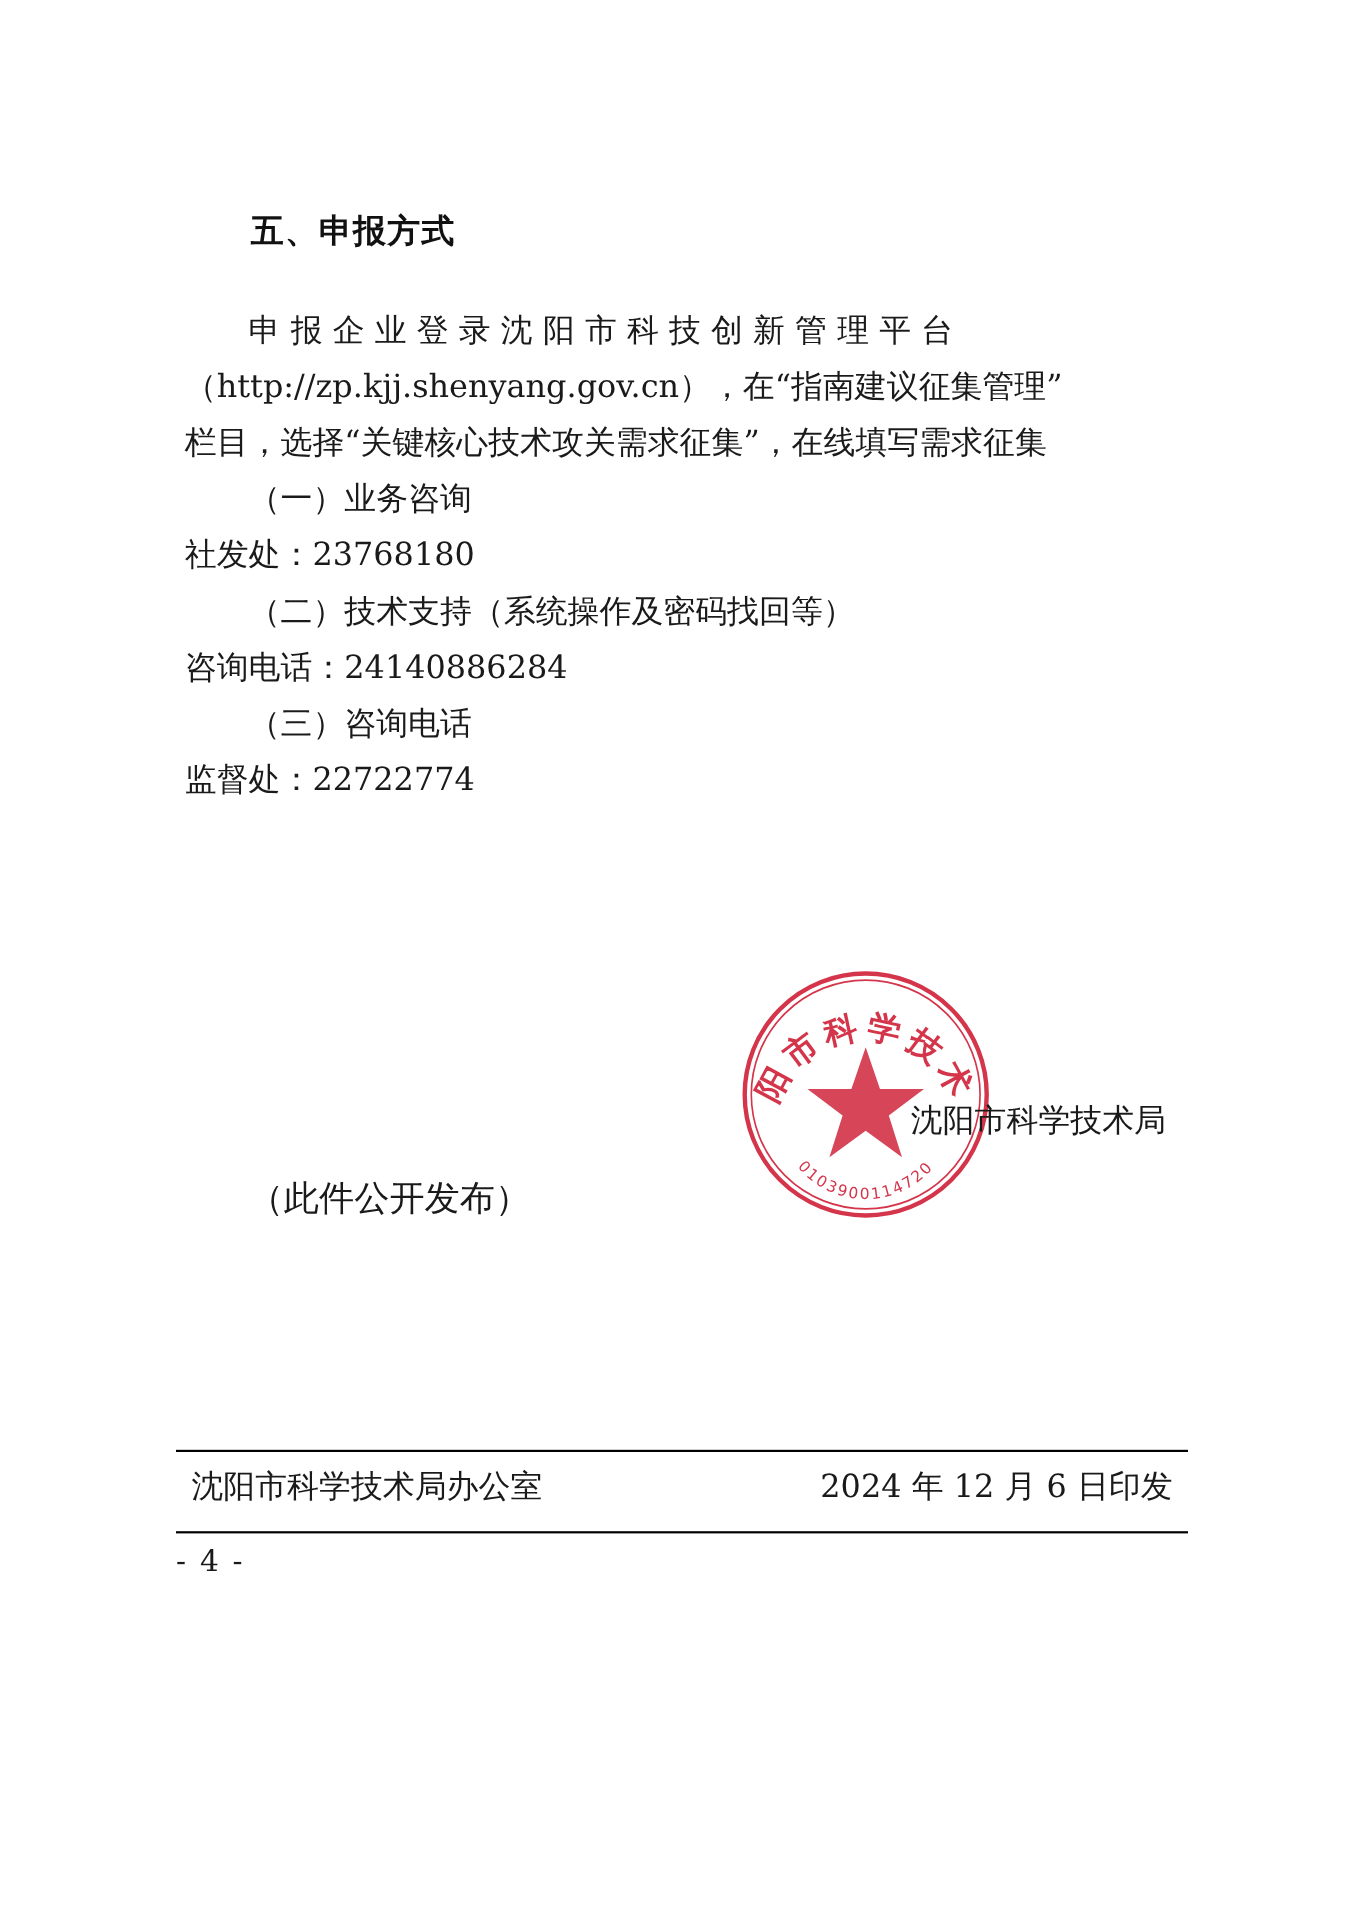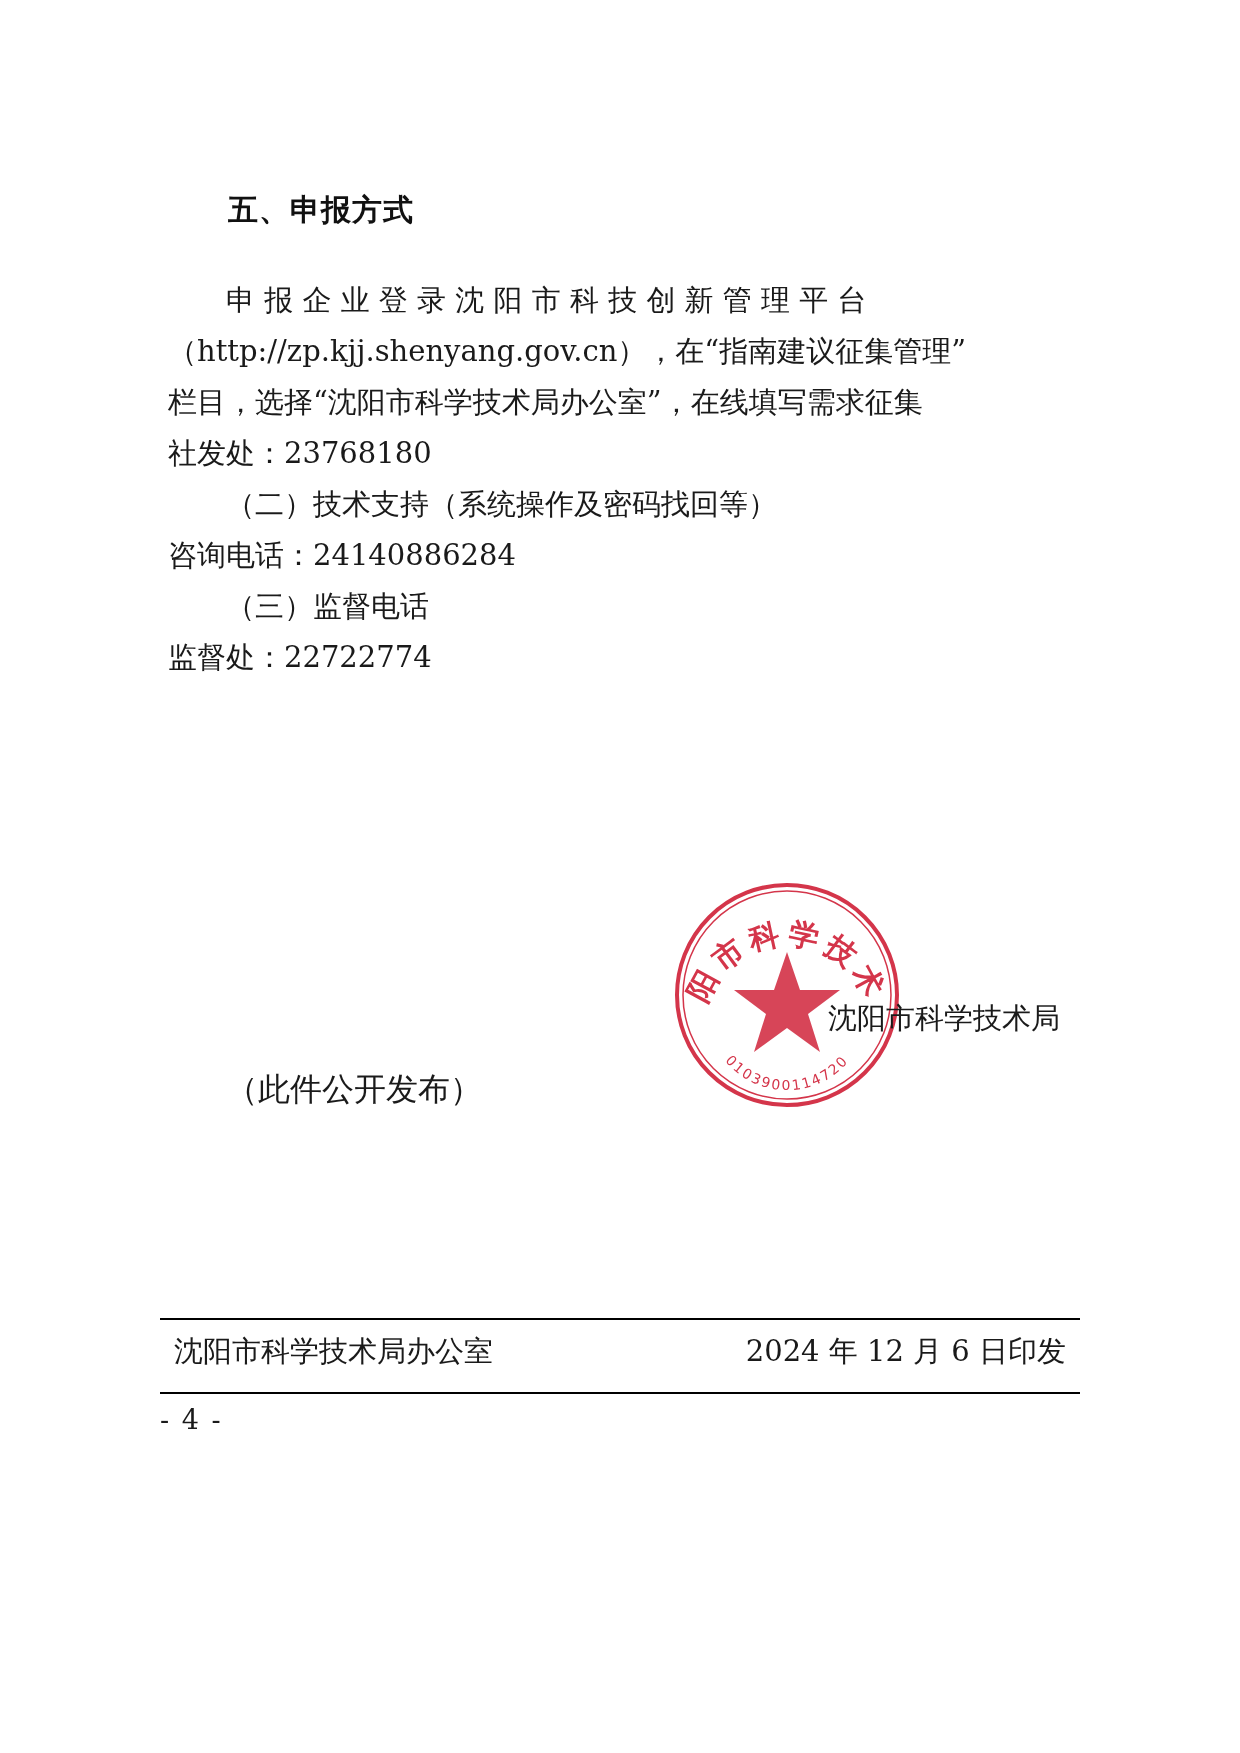--- a/index.html
+++ b/index.html
@@ -126,28 +126,29 @@
 
     <h2 class="heading">五、申报方式</h2>
 
     <div class="para indent">
       <span>申 报 企 业 登 录 沈 阳 市 科 技 创 新 管 理 平 台</span>
     </div>
     <div class="para">
       <span class="mono-wrap">（http://zp.kjj.shenyang.gov.cn），在“指南建议征集管理”</span>
     </div>
     <div class="para">
-      <span>栏目，选择“沈阳市科学技术局办公室”，在线填写需求征集</span>
+      <span>栏目，选择“关键核心技术攻关需求征集”，在线填写需求征集</span>
     </div>
 
 
+    <p class="line-item ind">（一）业务咨询</p>
     <p class="line-item">社发处：23768180</p>
     <p class="line-item ind">（二）技术支持（系统操作及密码找回等）</p>
     <p class="line-item">咨询电话：24140886284</p>
-    <p class="line-item ind">（三）监督电话</p>
+    <p class="line-item ind">（三）咨询电话</p>
     <p class="line-item">监督处：22722774</p>
 
   </div>
 
   <svg class="seal" viewBox="0 0 230 230">
     <g fill="none" stroke="#d4354a" stroke-width="4">
       <circle cx="115" cy="115" r="110"></circle>
       <circle cx="115" cy="115" r="104" stroke-width="1.5"></circle>
     </g>
     <path id="sealTopArc" d="M 33 130 A 84 84 0 0 1 197 130" fill="none"></path>

